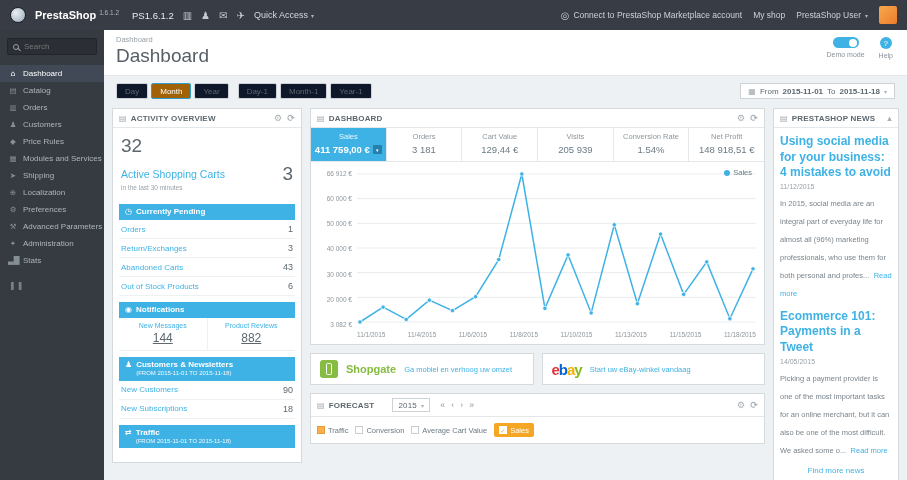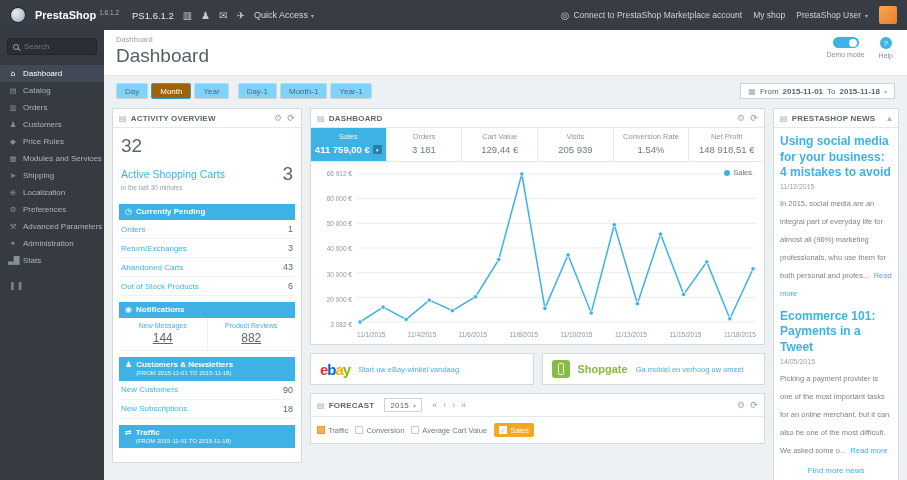--- a/index.html
+++ b/index.html
@@ -45,21 +45,21 @@
   .page-title { font-size:19px; font-weight:normal; color:#565f66; margin-top:1px; }
   .header-right { position:absolute; right:14px; top:7px; display:flex; gap:14px; }
   .hr-block { display:flex; flex-direction:column; align-items:center; gap:3px; }
   .toggle { width:26px; height:11px; border-radius:6px; background:#3fb2e5; position:relative; cursor:pointer; }
   .toggle::after { content:""; position:absolute; right:1.5px; top:1.5px; width:8px; height:8px; border-radius:50%; background:#fff; }
   .tiny-label { font-size:7px; color:#8a9298; }
   .help-btn { width:12px; height:12px; border-radius:50%; background:#3fb2e5; color:#fff; font-size:8px;
     display:flex; align-items:center; justify-content:center; cursor:pointer; }
 
   .toolbar { display:flex; align-items:center; padding:7px 12px 5px; gap:3px; }
-  .range-btn { font-size:8px; color:#5c676e; background:#7dd3fc; border:1px solid #ccd2d6; padding:2.5px 8px;
+  .range-btn { font-size:8px; color:#5c676e; background:#0f172a; border:1px solid #ccd2d6; padding:2.5px 8px;
     border-radius:2px; cursor:pointer; }
   .range-btn.active { background:#a16207; border-color:#2d9fd2; color:#fff; }
   .range-btn.gap { margin-left:6px; }
   .date-range { margin-left:auto; display:flex; align-items:center; gap:4px; background:#fff;
     border:1px solid #ccd2d6; padding:2.5px 7px; font-size:8px; color:#5c676e; cursor:pointer; }
   .date-range b { font-weight:bold; }
   .cal-icon { font-size:8px; color:#98a0a6; font-family:"DejaVu Sans",sans-serif; }
 
   .content { flex:1; display:flex; gap:8px; padding:4px 8px 0; overflow:hidden; }
   .col-left { width:190px; flex:none; }
@@ -122,21 +122,21 @@
   .shopgate-badge::after { content:""; position:absolute; left:6px; right:6px; top:3px; bottom:3px;
     border:1.4px solid #fff; border-radius:1.5px; }
   .shopgate-text { font-size:11px; color:#86bc42; font-weight:bold; }
   .promo-link { font-size:7.5px; color:#3fb2e5; white-space:nowrap; overflow:hidden; text-overflow:ellipsis; }
   .ebay-logo { font-size:15px; font-weight:bold; letter-spacing:-1px; flex:none; }
   .ebay-logo .l0 { color:#e53238; } .ebay-logo .l1 { color:#0064d2; }
   .ebay-logo .l2 { color:#f5af02; } .ebay-logo .l3 { color:#86b817; }
 
   
   .year-select { display:flex; align-items:center; gap:4px; border:1px solid #ccd2d6; padding:1.5px 5px;
-    font-size:8px; color:#5c676e; font-weight:normal; margin-left:6px; cursor:pointer; }
+    font-size:8px; color:#5c676e; font-weight:normal; margin-left:14px; cursor:pointer; }
   .pager { display:flex; gap:4px; color:#8d979e; font-size:8.5px; margin-left:5px; font-weight:normal; }
   .pager span { cursor:pointer; padding:0 1px; }
   .fc-legend { display:flex; gap:7px; padding:6px; align-items:center; flex-wrap:wrap; }
   .fc-item { display:flex; align-items:center; gap:3px; font-size:7.5px; color:#6b7a84; cursor:pointer; }
   .fc-box { width:8px; height:8px; border:1px solid #c8ced2; background:#fff; display:inline-flex;
     align-items:center; justify-content:center; font-size:6px; }
   .fc-box.traffic { background:#f9b04e; border-color:#e79c37; }
   .fc-item.active { background:#f5a623; color:#fff; padding:2.5px 5px; border-radius:2px; }
   .fc-item.active .fc-box { background:#fff; border-color:#fff; color:#f5a623; font-weight:bold; }
 
@@ -456,29 +456,29 @@
             <span>11/10/2015</span>
             <span>11/13/2015</span>
             <span>11/15/2015</span>
             <span>11/18/2015</span>
           </div>
         </div>
       </div>
 
       <div class="promo-row">
         <div class="promo">
-          <div class="ebay-logo">
-            <span class="l0">e</span><span class="l1">b</span><span class="l2">a</span><span class="l3">y</span>
-          </div>
-          <a class="promo-link">Start uw eBay-winkel vandaag</a>
-        </div>
-        <div class="promo">
           <div class="shopgate-badge"></div>
           <div class="shopgate-text">Shopgate</div>
           <a class="promo-link">Ga mobiel en verhoog uw omzet</a>
+        </div>
+        <div class="promo">
+          <div class="ebay-logo">
+            <span class="l0">e</span><span class="l1">b</span><span class="l2">a</span><span class="l3">y</span>
+          </div>
+          <a class="promo-link">Start uw eBay-winkel vandaag</a>
         </div>
       </div>
 
       <div class="panel">
         <div class="panel-header">
           <span class="ph-icon">▤</span>
           <span>FORECAST</span>
           <span class="year-select">
             <span>2015</span>
             <span class="caret">▾</span>

